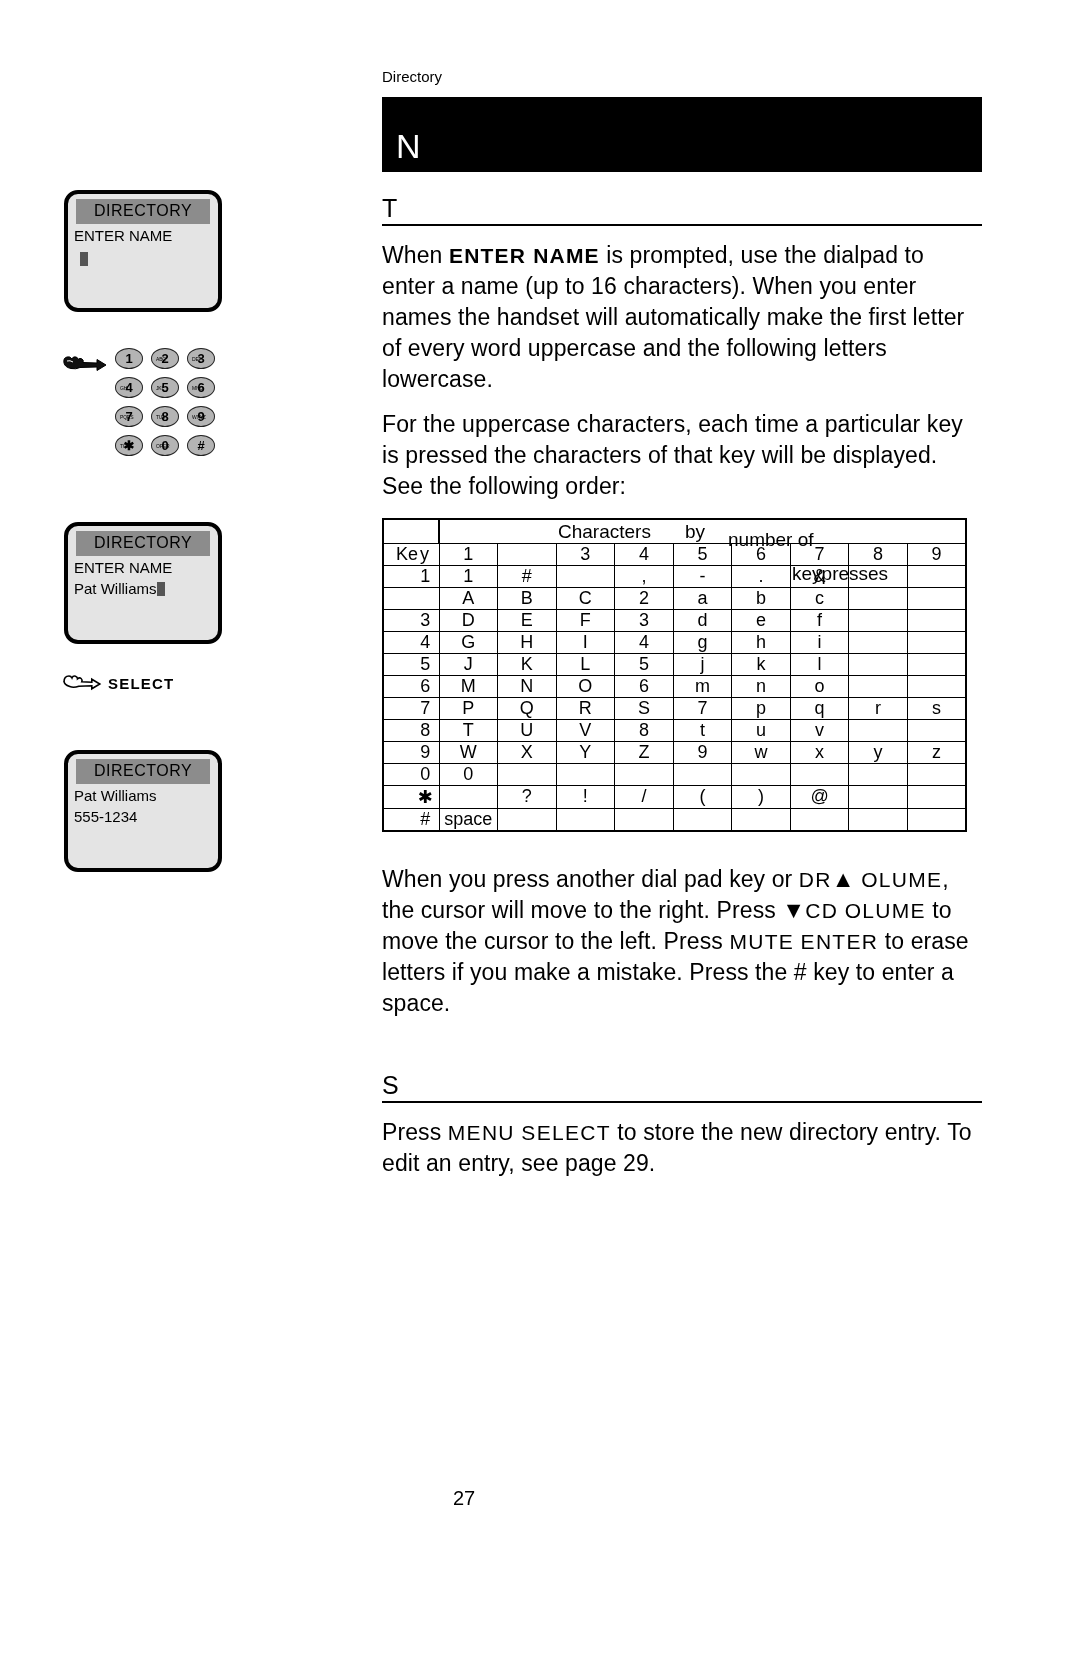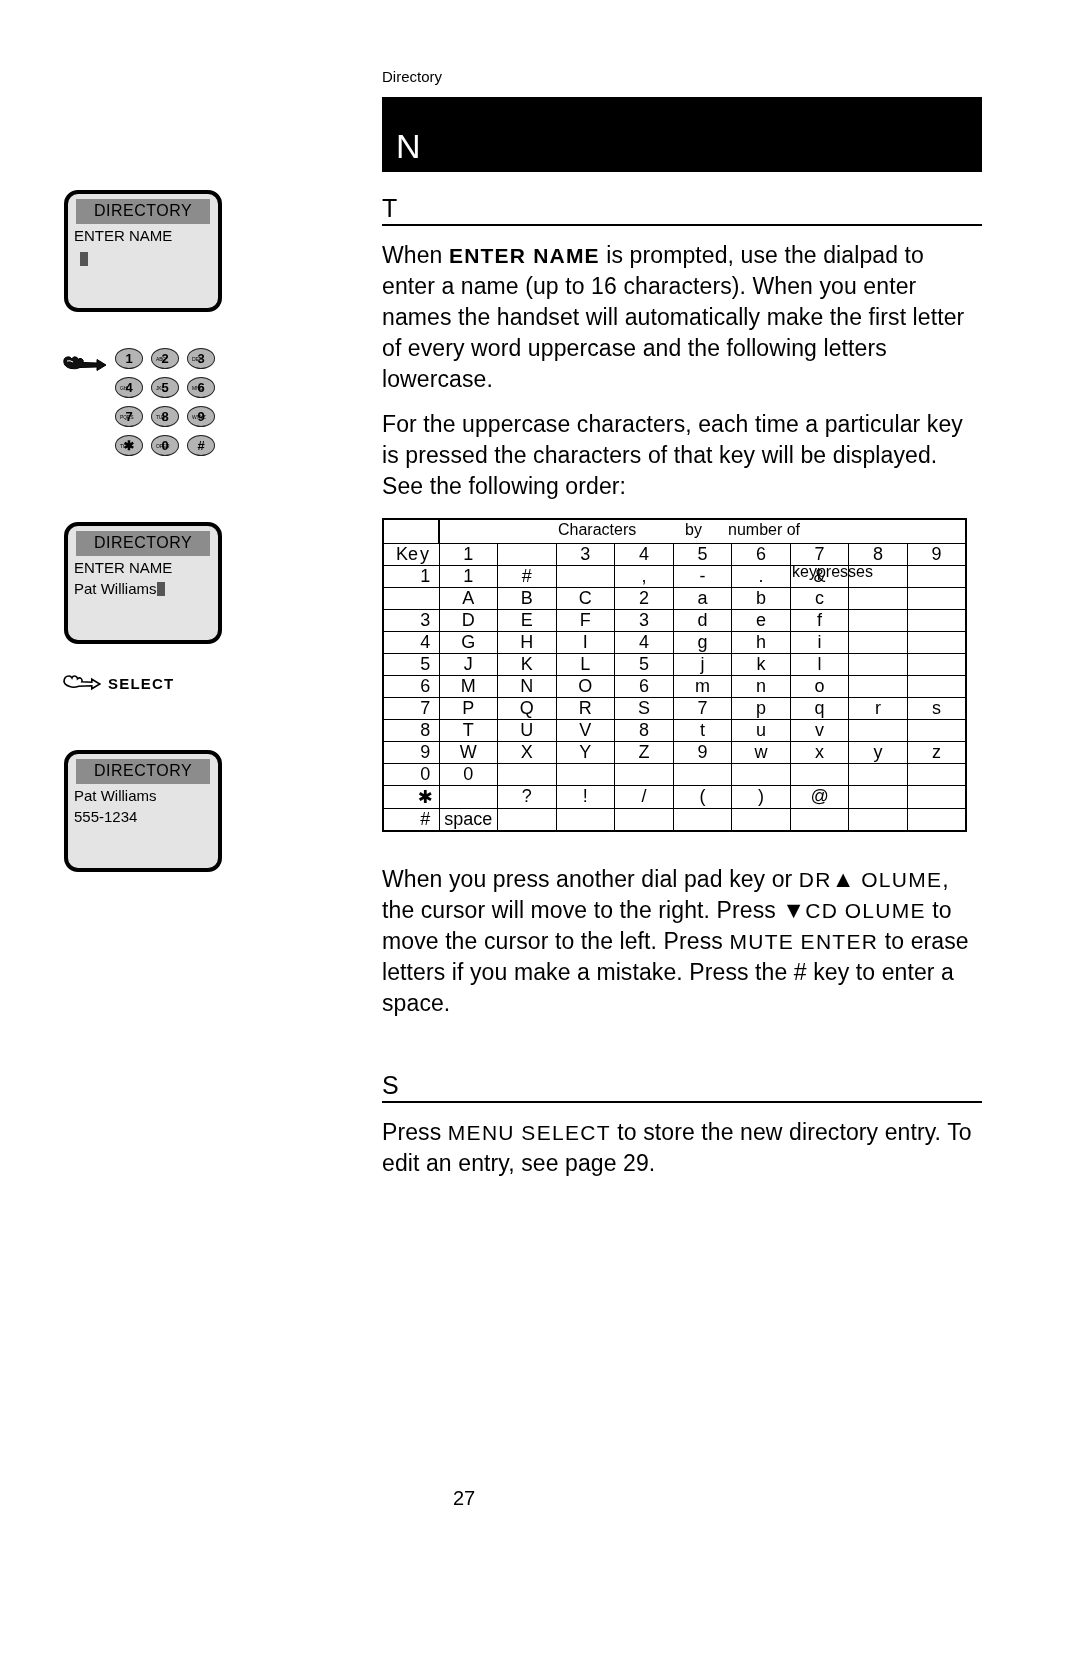--- a/index.html
+++ b/index.html
@@ -109,31 +109,31 @@
     font-weight:400;
     font-size:18px;
     height:20px;
     padding:0;
   }
   table.chars tr.hdr-span td{
     border:none;
     border-top:2px solid #000;
     border-left:2px solid #000;
     border-right:2px solid #000;
-    font-size:16px;
+    font-size:19px;
     height:24px;
   }
   table.chars tr.hdr-span td.keycell{
     border-right:1px solid #000;
   }
   .spanwrap{ position:relative; height:20px;}
   .spanwrap span{ position:absolute; white-space:nowrap; }
   .sw1{ left:118px; top:0;}
   .sw2{ left:245px; top:0;}
-  .sw3{ left:288px; top:0;}
+  .sw3{ left:288px; top:8px;}
   .sw4{ left:352px; top:16px;margin-top:26px;}
 
   td.keycol{ width:56px; }
   table.chars tr:last-child td{ border-bottom:2px solid #000; }
   table.chars td:first-child{ border-left:2px solid #000;padding-left:28px; }
   table.chars td:last-child{ border-right:2px solid #000; }
   .keyhdr{ position:relative; }
   .keyhdr .k1{ position:absolute; left:12px; top:0;}
   .keyhdr .k2{ position:absolute; left:36px; top:0;}
 

